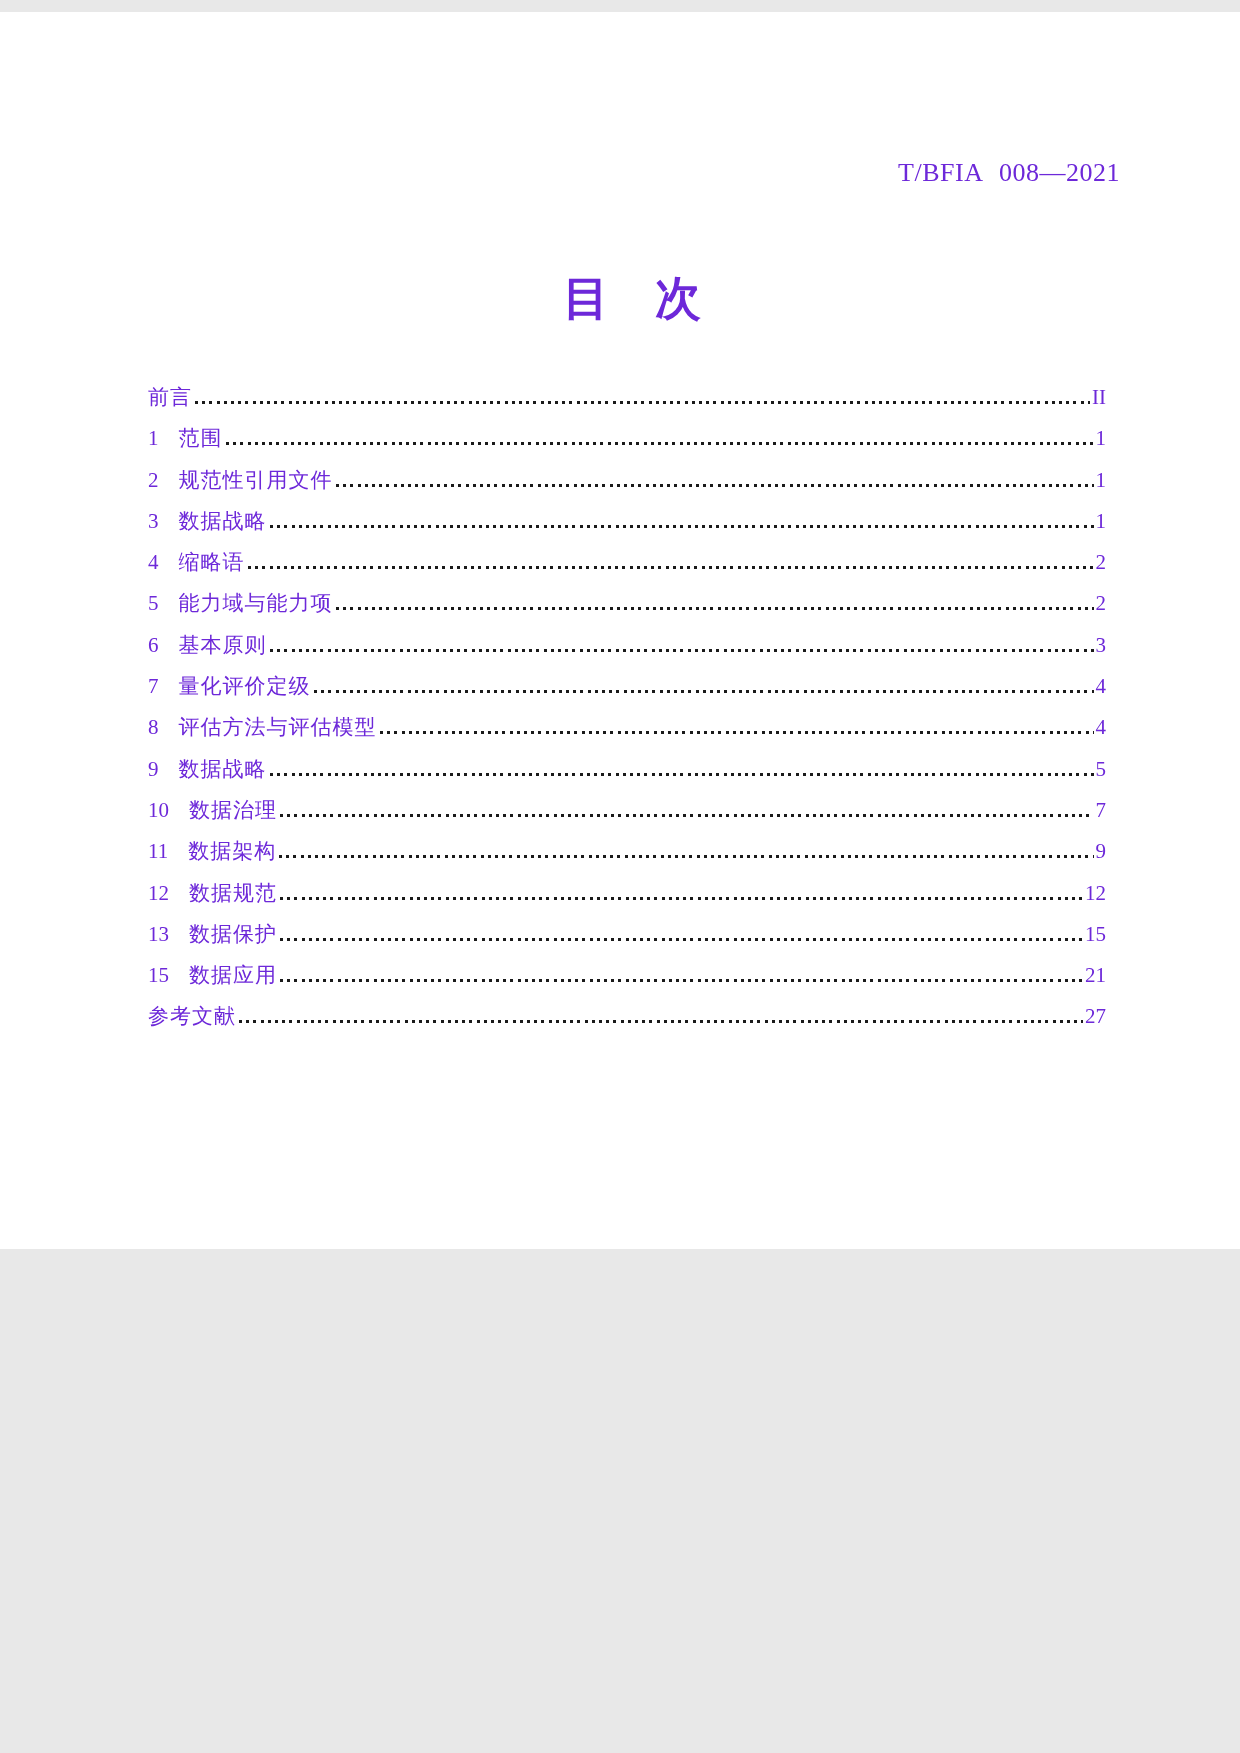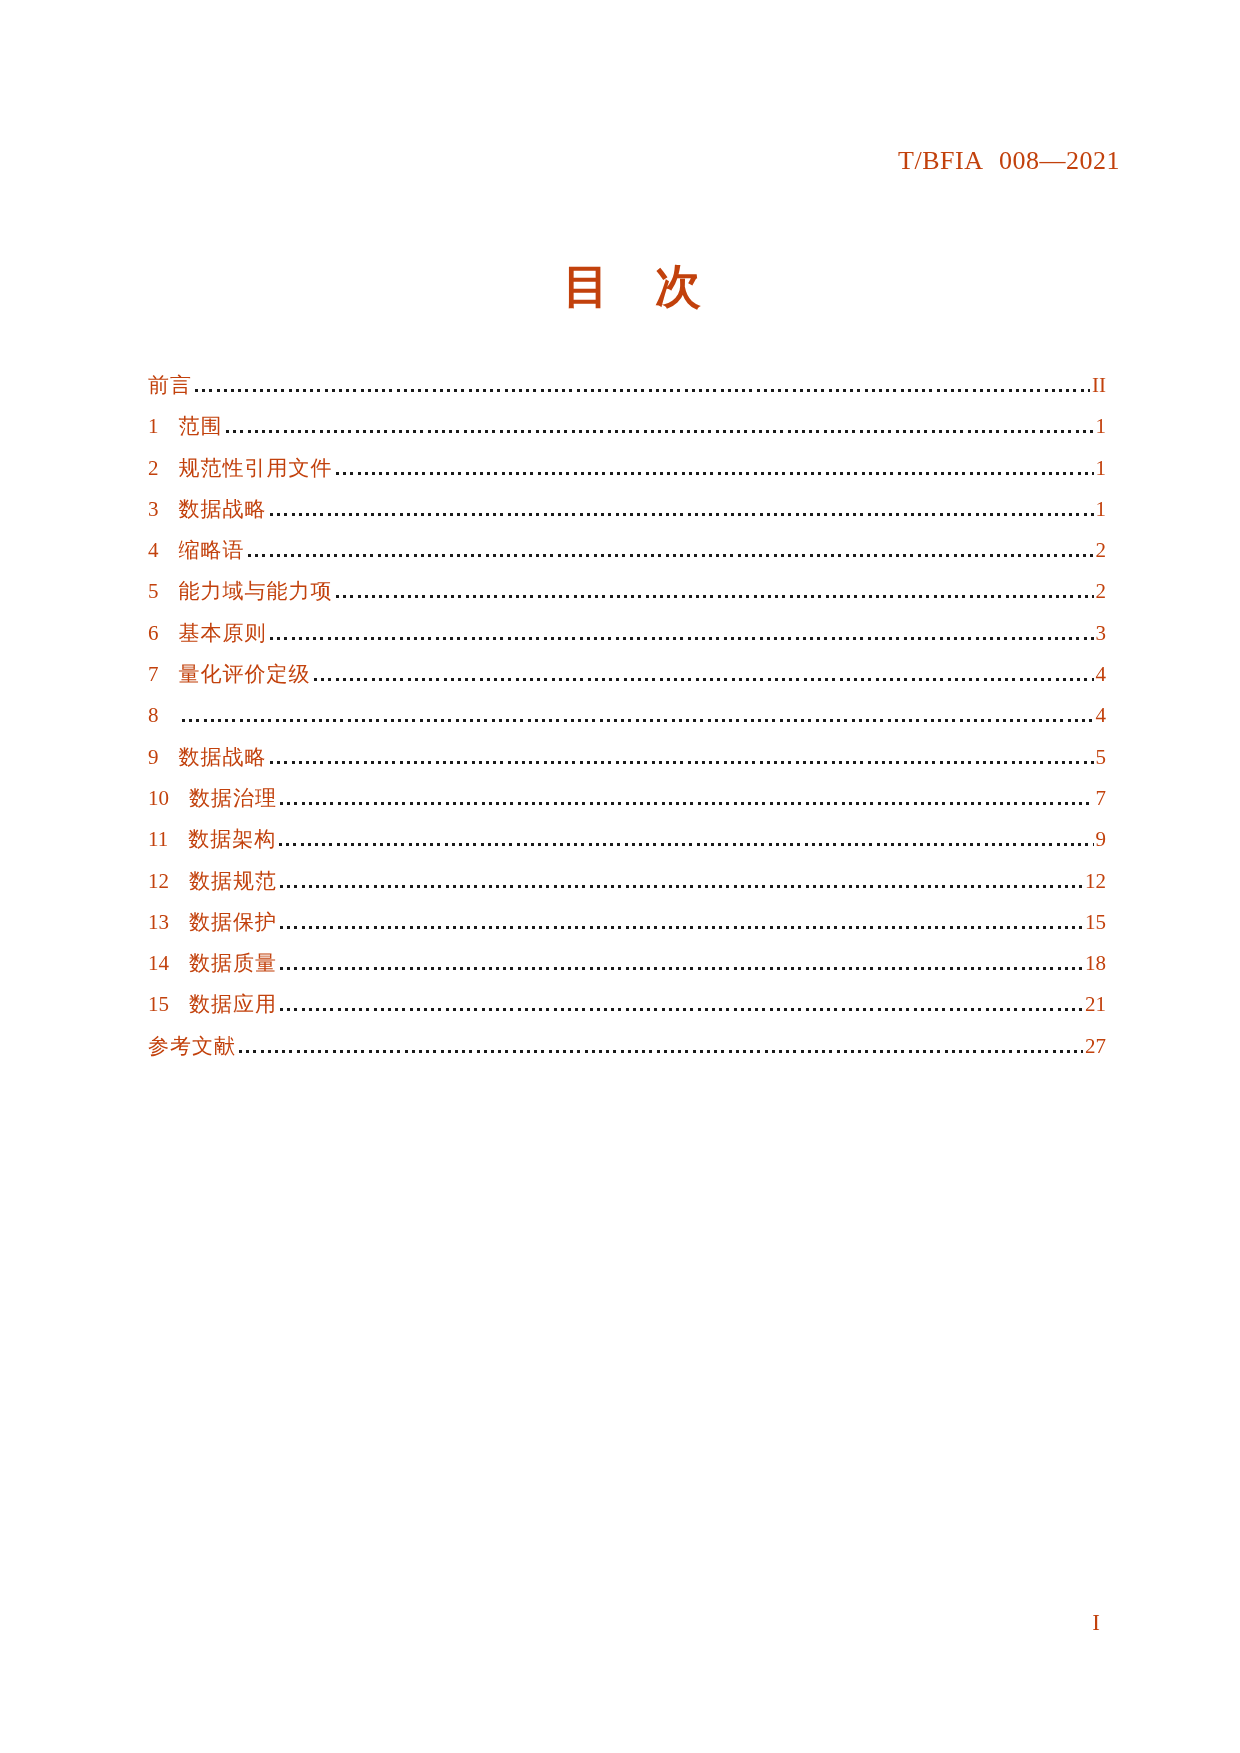--- a/index.html
+++ b/index.html
@@ -3,25 +3,25 @@
 <meta charset="utf-8">
 <style>
   html, body {
     margin: 0;
     padding: 0;
     background: #e8e8e8;
   }
   .page {
     position: relative;
     width: 1240px;
-    height: 1753px;
-    margin: 0 auto;
+    height: 1237px;
+    margin: 12px auto;
     background: #ffffff;
     overflow: hidden;
-    color: #c2410c;
+    color: #6d28d9;
     font-family: "Liberation Serif", "DejaVu Serif", serif;
   }
   .header-code {
     position: absolute;
     top: 146px;
     right: 120px;
     font-size: 26px;
     letter-spacing: 0.5px;
     word-spacing: 10px;
     white-space: nowrap;
@@ -131,20 +131,21 @@
     <span class="toc-page">3</span>
   </div>
       <div class="toc-row">
     <span class="toc-num">7</span>
     <span class="toc-title">量化评价定级</span>
     <span class="toc-leader"></span>
     <span class="toc-page">4</span>
   </div>
       <div class="toc-row">
     <span class="toc-num">8</span>
+    <span class="toc-title">评估方法与评估模型</span>
     <span class="toc-leader"></span>
     <span class="toc-page">4</span>
   </div>
       <div class="toc-row">
     <span class="toc-num">9</span>
     <span class="toc-title">数据战略</span>
     <span class="toc-leader"></span>
     <span class="toc-page">5</span>
   </div>
       <div class="toc-row">
@@ -165,26 +166,20 @@
     <span class="toc-leader"></span>
     <span class="toc-page">12</span>
   </div>
       <div class="toc-row">
     <span class="toc-num">13</span>
     <span class="toc-title">数据保护</span>
     <span class="toc-leader"></span>
     <span class="toc-page">15</span>
   </div>
       <div class="toc-row">
-    <span class="toc-num">14</span>
-    <span class="toc-title">数据质量</span>
-    <span class="toc-leader"></span>
-    <span class="toc-page">18</span>
-  </div>
-      <div class="toc-row">
     <span class="toc-num">15</span>
     <span class="toc-title">数据应用</span>
     <span class="toc-leader"></span>
     <span class="toc-page">21</span>
   </div>
       <div class="toc-row">
 
     <span class="toc-title">参考文献</span>
     <span class="toc-leader"></span>
     <span class="toc-page">27</span>

